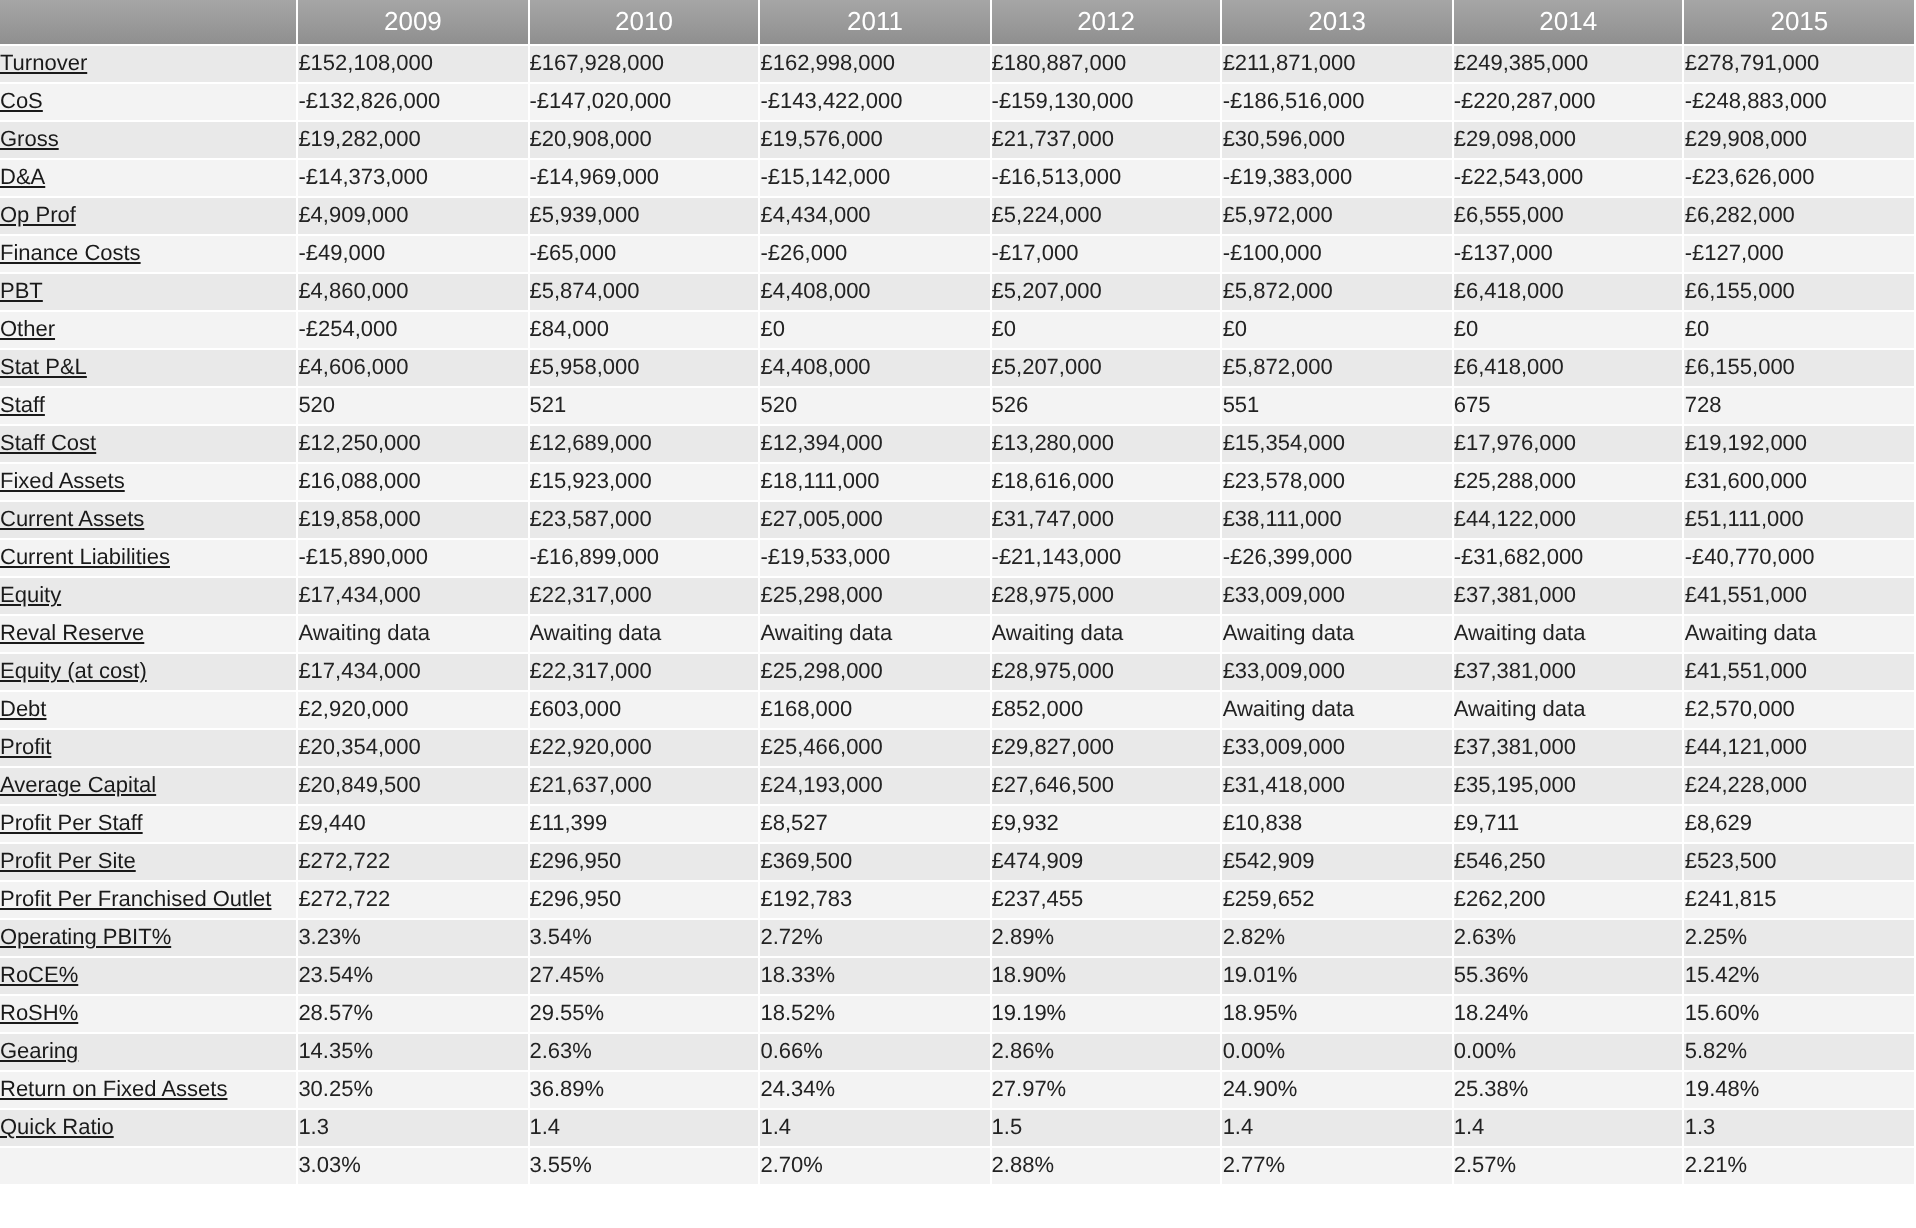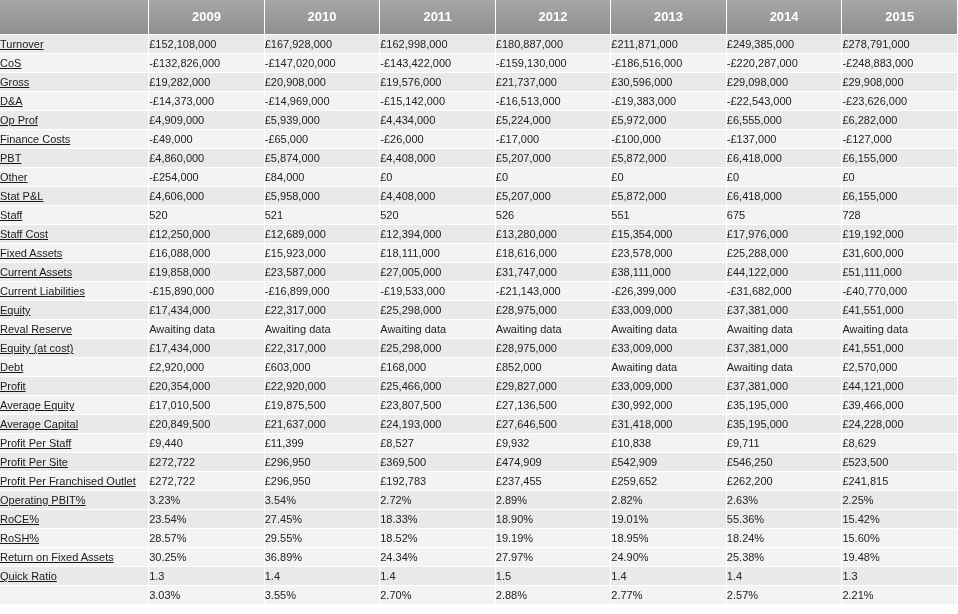--- a/index.html
+++ b/index.html
@@ -22,23 +22,23 @@
   }
   table.fin th, table.fin td {
     padding: 0;
     margin: 0;
   }
   thead th {
     background: #9a9a9a;
     background-image: linear-gradient(to bottom, #a6a6a6 0%, #8f8f8f 100%);
     color: #ffffff;
     font-size: 13px;
-    font-weight: bold;
+    font-weight: normal;
     text-align: center;
-    height: 34px;
+    height: 22px;
     line-height: 22px;
     border-right: 1px solid #ffffff;
     border-bottom: 1px solid #ffffff;
   }
   thead th.rowlabel-head {
     background-image: linear-gradient(to bottom, #a6a6a6 0%, #8f8f8f 100%);
   }
   tbody td {
     height: 18px;
     line-height: 18px;
@@ -271,30 +271,20 @@
       <tr class="odd">
         <td class="rowlabel"><span class="lbl">Profit</span></td>
         <td>£20,354,000</td>
         <td>£22,920,000</td>
         <td>£25,466,000</td>
         <td>£29,827,000</td>
         <td>£33,009,000</td>
         <td>£37,381,000</td>
         <td>£44,121,000</td>
       </tr>
-      <tr class="even">
-        <td class="rowlabel"><span class="lbl">Average Equity</span></td>
-        <td>£17,010,500</td>
-        <td>£19,875,500</td>
-        <td>£23,807,500</td>
-        <td>£27,136,500</td>
-        <td>£30,992,000</td>
-        <td>£35,195,000</td>
-        <td>£39,466,000</td>
-      </tr>
       <tr class="odd">
         <td class="rowlabel"><span class="lbl">Average Capital</span></td>
         <td>£20,849,500</td>
         <td>£21,637,000</td>
         <td>£24,193,000</td>
         <td>£27,646,500</td>
         <td>£31,418,000</td>
         <td>£35,195,000</td>
         <td>£24,228,000</td>
       </tr>
@@ -351,20 +341,30 @@
       <tr class="even">
         <td class="rowlabel"><span class="lbl">RoSH%</span></td>
         <td>28.57%</td>
         <td>29.55%</td>
         <td>18.52%</td>
         <td>19.19%</td>
         <td>18.95%</td>
         <td>18.24%</td>
         <td>15.60%</td>
       </tr>
+      <tr class="odd">
+        <td class="rowlabel"><span class="lbl">Gearing</span></td>
+        <td>14.35%</td>
+        <td>2.63%</td>
+        <td>0.66%</td>
+        <td>2.86%</td>
+        <td>0.00%</td>
+        <td>0.00%</td>
+        <td>5.82%</td>
+      </tr>
       <tr class="even">
         <td class="rowlabel"><span class="lbl">Return on Fixed Assets</span></td>
         <td>30.25%</td>
         <td>36.89%</td>
         <td>24.34%</td>
         <td>27.97%</td>
         <td>24.90%</td>
         <td>25.38%</td>
         <td>19.48%</td>
       </tr>

